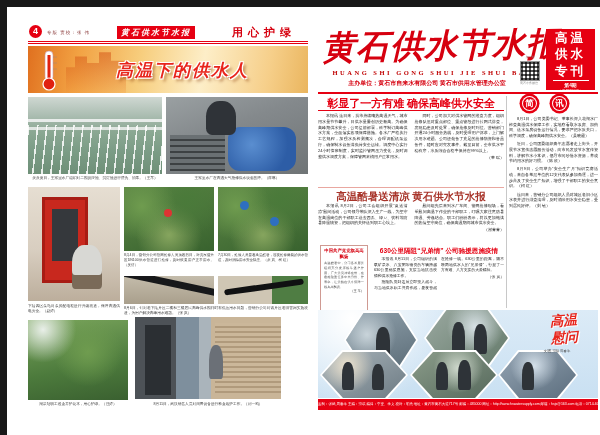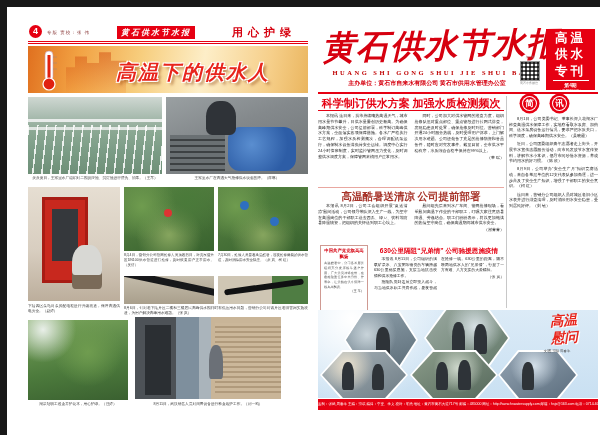--- a/index.html
+++ b/index.html
@@ -10,21 +10,21 @@
   .edge-left{left:0;top:0;width:7px;height:435px;background:#181818;}
 
   
   .lp-pagenum{left:29px;top:25px;width:13px;height:13px;border-radius:50%;background:#e60012;color:#fff;font-weight:bold;font-size:9px;line-height:13px;text-align:center;}
   .lp-edition{left:47px;top:30px;font-size:4.5px;color:#8a3b3b;letter-spacing:1px;}
   .lp-mast{left:117px;top:26px;width:78px;height:13px;background:#e60012;color:#fff;font-weight:bold;font-size:8px;line-height:13px;text-align:center;letter-spacing:2px;font-style:italic;}
   .lp-section{left:232px;top:25px;width:76px;color:#d6000f;font-weight:bold;font-size:11px;letter-spacing:5px;font-family:"Liberation Serif",serif;}
   .lp-rule{left:28px;top:41px;width:280px;height:3px;border-top:1.8px solid #e60012;border-bottom:0.8px solid #e60012;box-sizing:border-box;}
   .lp-banner{left:28px;top:46px;width:280px;height:47px;background:linear-gradient(100deg,#e0701f 0%,#f2a243 18%,#f7ce7e 40%,#fdeec8 62%,#f6cf8a 85%,#eeb express 100%);background:linear-gradient(100deg,#e0701f 0%,#f2a243 18%,#f7ce7e 40%,#fdeec8 62%,#f6cf8a 85%,#eab55e 100%);overflow:hidden;}
   .lp-banner .sky1{position:absolute;left:38px;top:4px;width:60px;height:43px;background:linear-gradient(180deg,rgba(210,80,20,.55),rgba(240,150,60,.25));clip-path:polygon(0 100%,0 40%,15% 40%,15% 15%,35% 15%,35% 30%,55% 30%,55% 5%,75% 5%,75% 25%,100% 25%,100% 100%);}
-  .lp-banner-title{left:115px;top:55px;font-size:20px;font-weight:bold;font-style:italic;color:#e8251c;letter-spacing:2px;font-family:"Liberation Serif",serif;text-shadow:1px 1px 0 #fff,-1px -1px 0 #fff,1px -1px 0 #fff,-1px 1px 0 #fff,3px 3px 3px rgba(130,50,0,.55);white-space:nowrap;}
+  .lp-banner-title{left:115px;top:55px;font-size:17px;font-weight:bold;font-style:italic;color:#e8251c;letter-spacing:2px;font-family:"Liberation Serif",serif;text-shadow:1px 1px 0 #fff,-1px -1px 0 #fff,1px -1px 0 #fff,-1px 1px 0 #fff,3px 3px 3px rgba(130,50,0,.55);white-space:nowrap;}
   .thermo{position:absolute;left:8px;top:3px;}
   
   .ph{overflow:hidden;}
   .ph-a1{left:28px;top:97px;width:134px;height:77px;background:linear-gradient(180deg,#cfd8d2 0%,#aebfb4 22%,#8ba893 45%,#7b9c86 70%,#6f9078 100%);}
   .ph-a1 .streaks{position:absolute;left:0;top:28px;width:134px;height:49px;background:repeating-linear-gradient(96deg,rgba(255,255,255,.85) 0 1.5px,rgba(255,255,255,0) 1.5px 9px);}
   .ph-a1 .rail{position:absolute;left:0;top:22px;width:134px;height:3px;background:#e8ecea;box-shadow:0 8px 0 #dfe5e1;}
   .ph-a2{left:166px;top:97px;width:142px;height:77px;background:linear-gradient(160deg,#9aa0a2 0%,#84898c 40%,#6f7476 100%);}
   .ph-a2 .pump{position:absolute;left:62px;top:30px;width:68px;height:44px;border-radius:12px;background:radial-gradient(circle at 35% 40%,#5a8ed0,#2d5da6 70%);}
   .ph-a2 .grid{position:absolute;left:4px;top:38px;width:55px;height:36px;background:repeating-linear-gradient(0deg,#3d4143 0 2px,#6a7073 2px 6px),repeating-linear-gradient(90deg,#3d4143 0 2px,transparent 2px 8px);}
   .ph-a2 .worker{position:absolute;left:40px;top:4px;width:30px;height:34px;border-radius:45% 45% 20% 20%;background:#2f3338;}
@@ -177,30 +177,30 @@
   <div class="big">高温</div>
   <div class="big">供水</div>
   <div class="big">专刊</div>
   <div class="div"></div>
   <div class="iss">第4期</div>
   <div class="tot">（总第300期）</div>
 </div>
 <div class="abs rp-rule"></div>
 <div class="abs vdiv"></div>
 
-<div class="abs h1">科学制订供水方案  加强水质检测频次</div>
+<div class="abs h1">彰显了一方有难  确保高峰供水安全</div>
 <div class="abs h1-ul"></div>
 <div class="abs body-txt a1-body">
   <p>本报讯 连日来，我市持续晴热高温天气，城市用水量节节攀升，日供水量屡创历史新高。为确保高峰期供水安全，公司提前部署，科学制订高峰供水方案，全面落实各项保障措施。各水厂严格执行工艺规程，加强水质检测频次，合理调配机泵运行，确保制水设备满负荷安全运转。调度中心实行24小时值班制度，实时监控管网压力变化，及时调整供水调度方案，保障管网末梢用户正常用水。</p>
   <p>同时，公司加大对供水管网的巡查力度，组织抢修队伍对重点部位、重点管段进行拉网式排查，发现隐患及时处置，确保抢修及时到位。营销部门开通24小时服务热线，及时受理用户诉求，上门解决用水难题。公司还储备了充足的抢修物资和备品备件，随时应对突发事件。截至目前，全市供水平稳有序，水质综合合格率保持在99%以上。</p>
   <div class="byline">（董 瑶）</div>
 </div>
 
 <div class="abs art-div"></div>
-<div class="abs h2">高温酷暑送清凉  公司提前部署</div>
+<div class="abs h2">高温酷暑送清凉  黄石供水节水报</div>
 <div class="abs body-txt a2-body">
   <p>本报讯 8月2日，公司工会组织开展“夏送清凉”慰问活动，公司领导带队深入生产一线，为坚守在高温岗位的干部职工送去西瓜、绿豆、饮料等防暑降温物资，把组织的关怀送到职工心坎上。</p>
   <p>慰问组先后来到水厂车间、管网抢修现场，看望慰问高温下作业的干部职工，叮嘱大家注意防暑降温、劳逸结合。职工们纷纷表示，将以更加饱满的热情坚守岗位，确保高温期间城市供水安全。</p>
   <div class="byline">（谢菁菁）</div>
 </div>
 
 <div class="abs party-box">
   <div class="party-title">中国共产党党旗高高飘扬</div>
   <div class="party-body">高温酷暑中，公司各基层党组织充分发挥战斗堡垒作用，广大党员冲锋在前，在急难险重任务中亮身份、作表率，让党旗在供水保障一线高高飘扬。</div>
   <div class="byline" style="font-size:3.2px;">（王 琴）</div>

